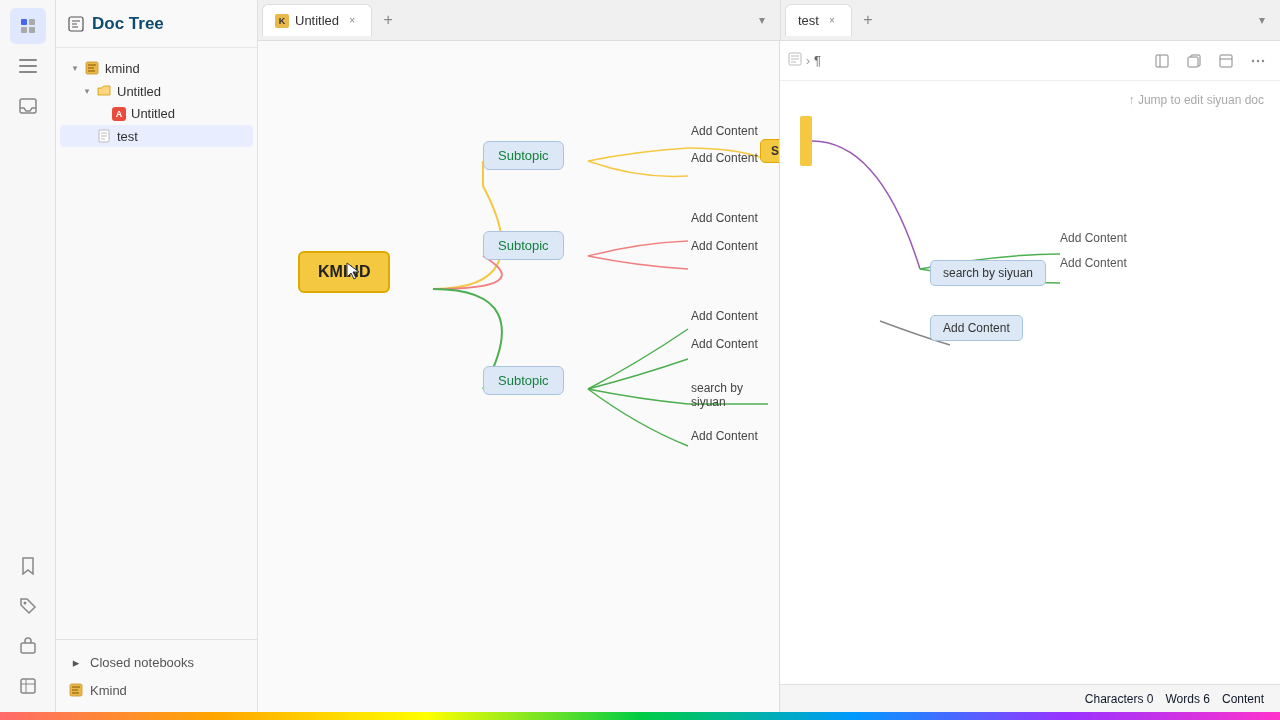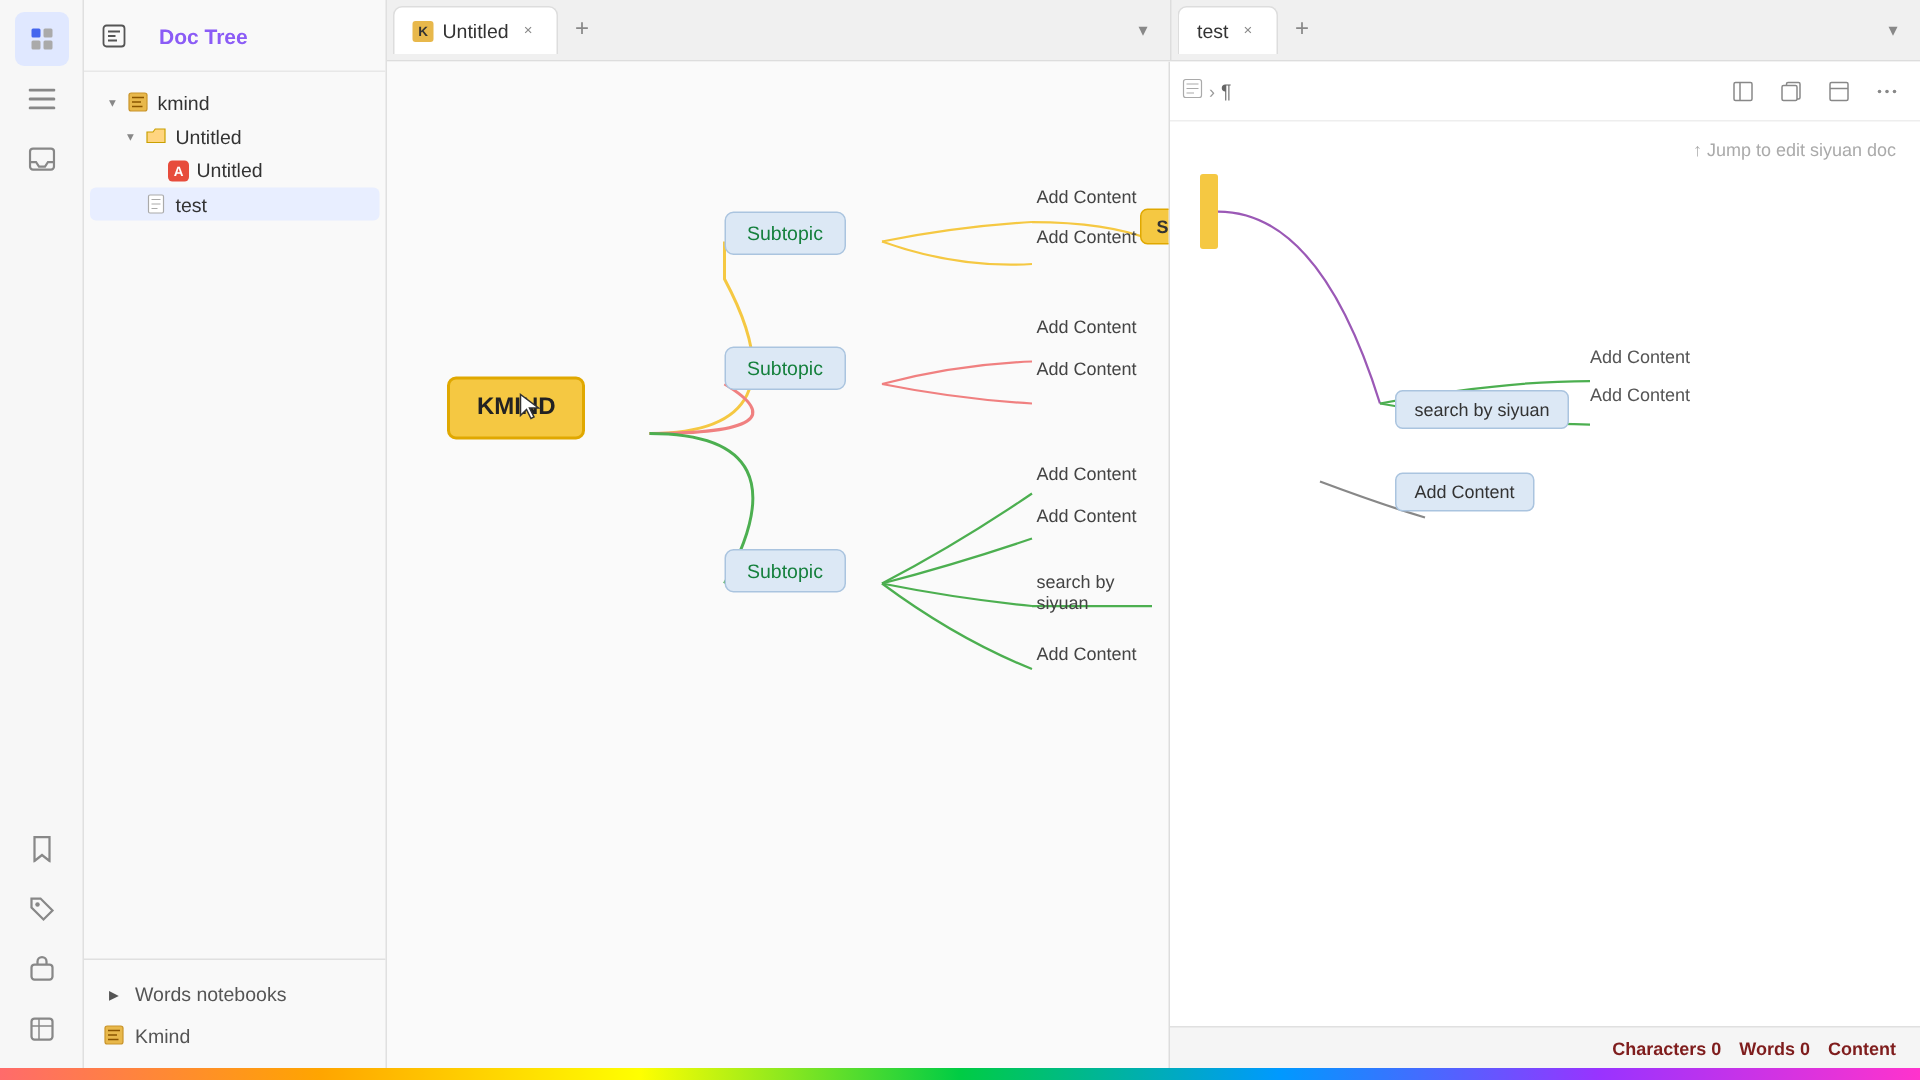--- a/index.html
+++ b/index.html
@@ -75,24 +75,24 @@
 
     .sidebar-header {
       display: flex;
       align-items: center;
       padding: 8px 12px;
       height: 48px;
       border-bottom: 1px solid #e8e8e8;
     }
 
     .sidebar-title {
-      font-size: 14px;
+      font-size: 17px;
       font-weight: 600;
-      color: #8b5cf6;
-      margin-left: 22px;
+      color: #0c4a6e;
+      margin-left: 8px;
     }
 
     .sidebar-tree {
       flex: 1;
       overflow-y: auto;
       padding: 8px 0;
     }
 
     .tree-item {
       display: flex;
@@ -309,23 +309,22 @@
 
     .status-bar {
       height: 28px;
       background: #f5f5f5;
       border-top: 1px solid #e0e0e0;
       display: flex;
       align-items: center;
       justify-content: flex-end;
       padding: 0 16px;
       font-size: 12px;
-      color: #7f1d1d;
+      color: #0f172a;
       gap: 12px;
-      font-weight: bold;
     }
 
     
     .mindmap-svg {
       position: absolute;
       top: 0;
       left: 0;
       width: 100%;
       height: 100%;
     }
@@ -483,21 +482,21 @@
             <path d="M3 4h6M3 7h6M3 10h4" stroke="#aaa" stroke-width="0.8"></path>
           </svg>
         </span>
         <span>test</span>
       </div>
     </div>
 
     <div class="sidebar-footer">
       <div class="footer-item">
         <span class="f-icon">▸</span>
-        <span>Words notebooks</span>
+        <span>Closed notebooks</span>
       </div>
       <div class="footer-item">
         <span class="f-icon">
           <svg width="14" height="14" viewBox="0 0 14 14" fill="none">
             <rect x="1" y="1" width="12" height="12" rx="1.5" fill="#e8b84b" stroke="#c9942a" stroke-width="0.8"></rect>
             <path d="M3 4h8M3 7h6M3 10h7" stroke="#8a5500" stroke-width="1"></path>
           </svg>
         </span>
         <span>Kmind</span>
       </div>
@@ -657,21 +656,21 @@
             <div style="position:absolute; top:130px; left:260px; font-size:12px; color:#555;">Add Content</div>
             <div style="position:absolute; top:155px; left:260px; font-size:12px; color:#555;">Add Content</div>
             <div style="position:absolute; top:210px; left:130px;">
               <div class="doc-mini-node">Add Content</div>
             </div>
           </div>
         </div>
 
         <div class="status-bar">
           <span>Characters 0</span>
-          <span>Words 0</span>
+          <span>Words 6</span>
           <span>Content</span>
         </div>
       </div>
 
     </div>
   </div>
 </div>
 
 <div class="bottom-bar"></div>
 

